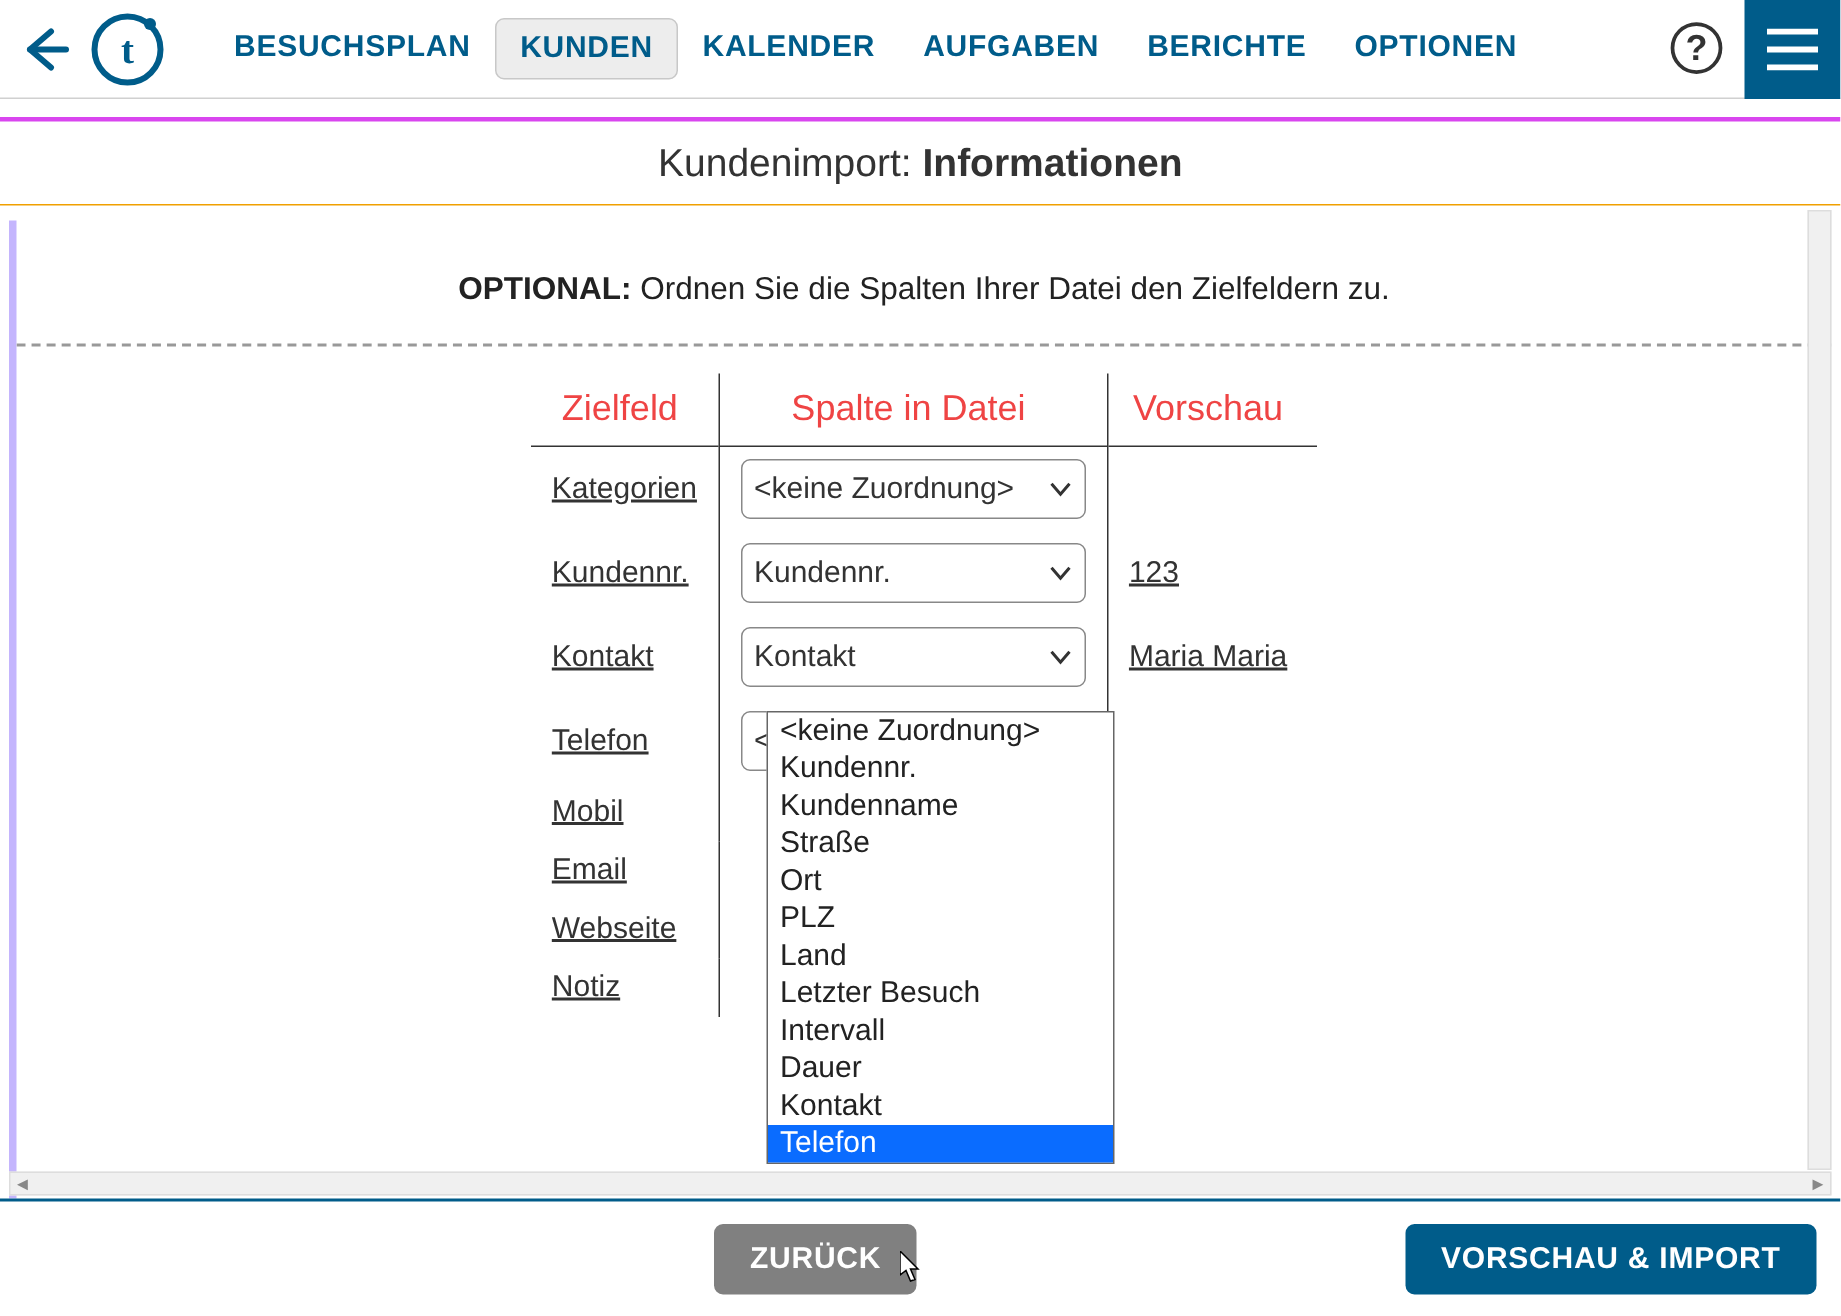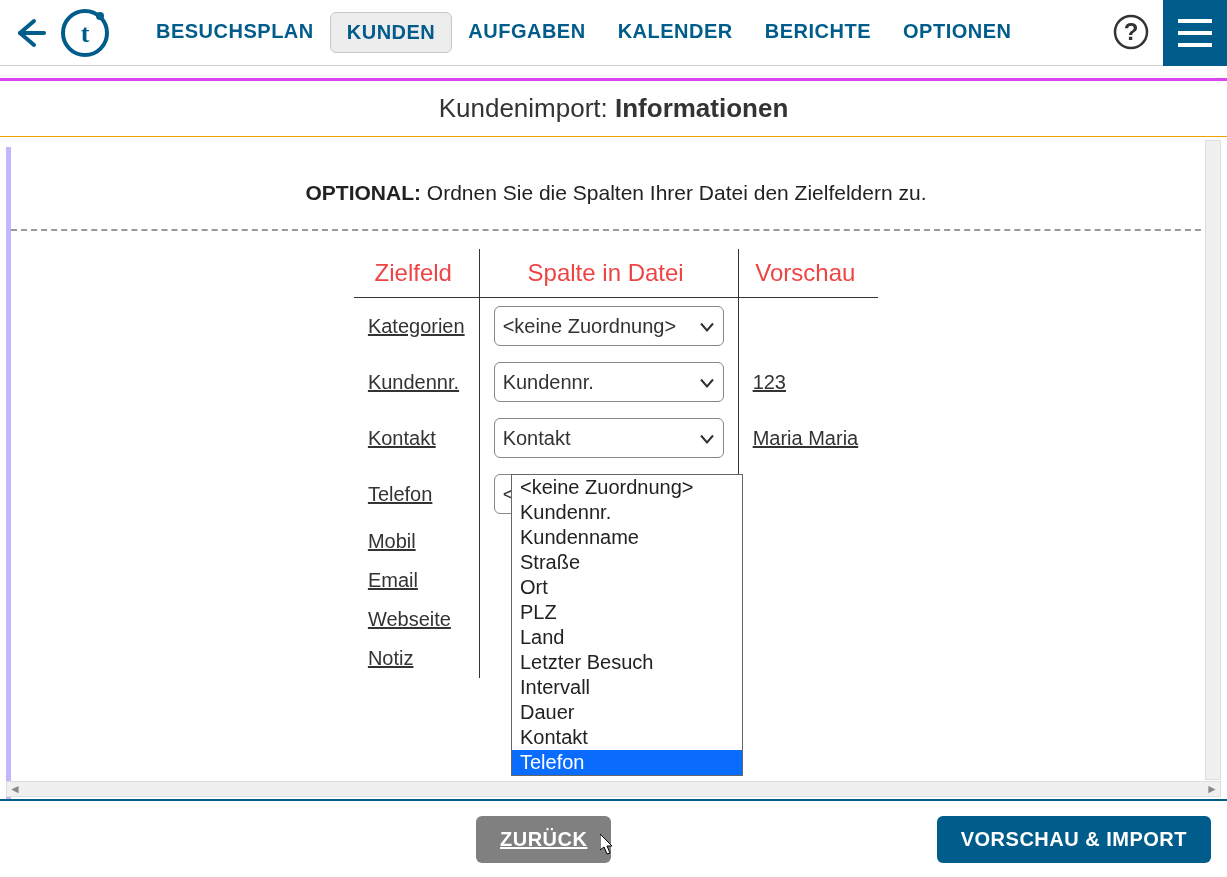--- a/index.html
+++ b/index.html
@@ -165,21 +165,21 @@
   }
   .btn {
     border-radius: 6px;
     font-size: 20px;
     font-weight: 700;
     padding: 12px 24px;
     cursor: pointer;
     border: none;
     letter-spacing: 0.5px;
   }
-  .btn-grey { background: #808080; color: #fff; margin-left: 460px; text-decoration: underline;}
+  .btn-grey { background: #808080; color: #fff; margin-left: 460px;}
   .btn-primary { background: #005c8a; color: #fff; }
   .cursor-img {
     position: absolute;
     left: 600px; top: 834px;
     z-index: 200;
     pointer-events: none;
   }
   .hscroll {
     position: absolute;
     left: 6px; right: 6px;
@@ -211,22 +211,22 @@
   <div class="logo">
     <svg width="50" height="50" viewBox="0 0 50 50">
       <circle cx="25" cy="25" r="22" fill="none" stroke="#005c8a" stroke-width="4"></circle>
       <circle cx="40" cy="8" r="4" fill="#005c8a"></circle>
       <text x="25" y="34" text-anchor="middle" font-size="26" font-weight="700" fill="#005c8a" font-family="Georgia">t</text>
     </svg>
   </div>
   <div class="nav">
     <div class="nav-item">BESUCHSPLAN</div>
     <div class="nav-item active">KUNDEN</div>
+    <div class="nav-item">KALENDER</div>
     <div class="nav-item">AUFGABEN</div>
-    <div class="nav-item">KALENDER</div>
     <div class="nav-item">BERICHTE</div>
     <div class="nav-item">OPTIONEN</div>
   </div>
   <div class="help-icon">
     <svg width="36" height="36" viewBox="0 0 36 36">
       <circle cx="18" cy="18" r="16" fill="none" stroke="#333" stroke-width="2.5"></circle>
       <text x="18" y="26" text-anchor="middle" font-size="24" font-weight="700" fill="#333">?</text>
     </svg>
   </div>
   <div class="hamburger">

